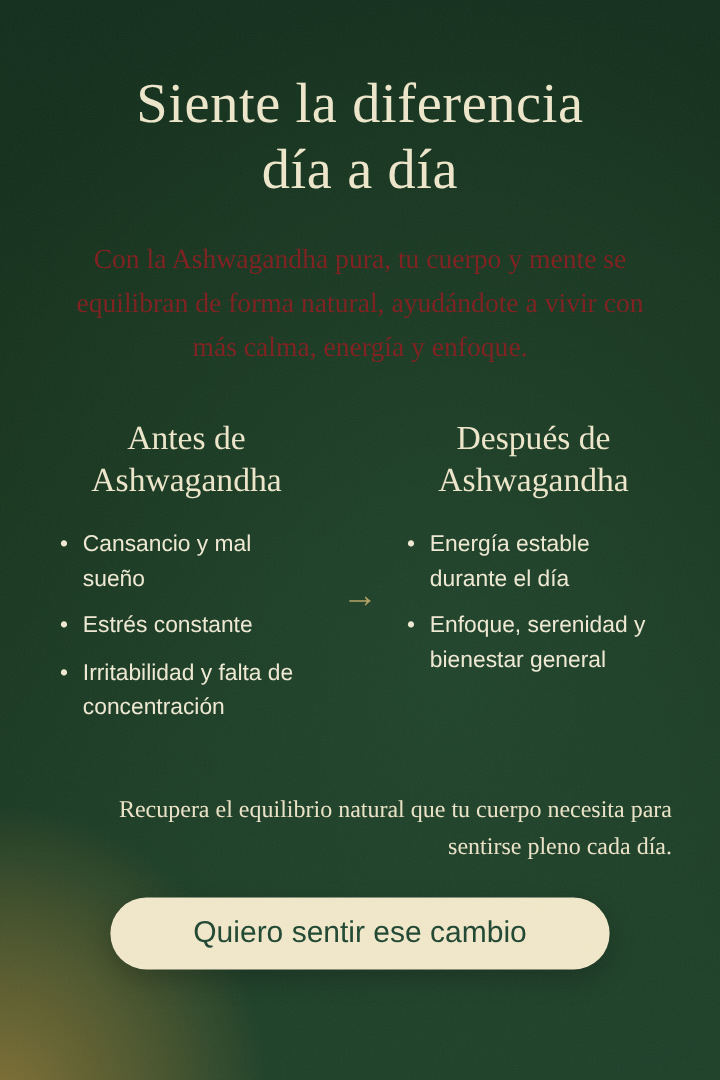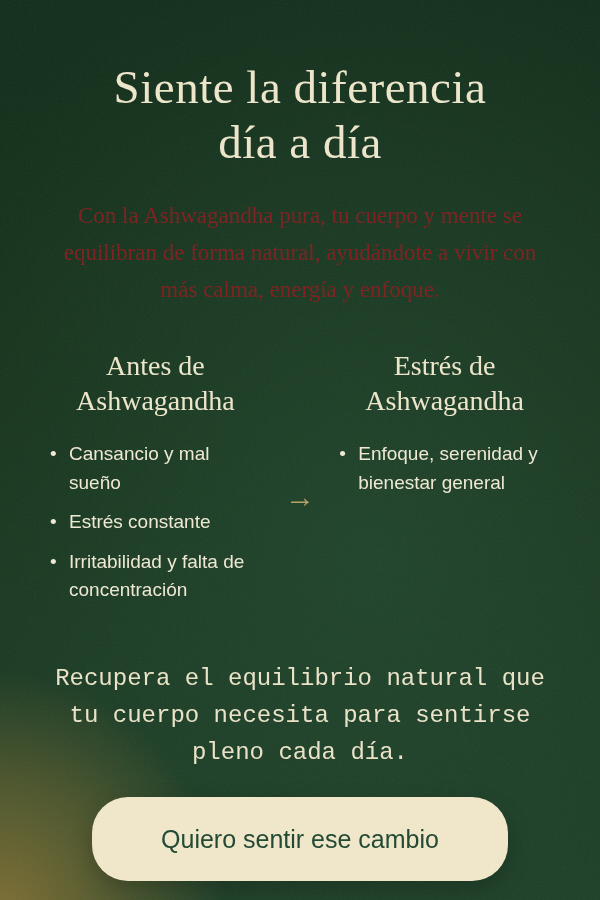--- a/index.html
+++ b/index.html
@@ -94,36 +94,36 @@
     margin-bottom: 11px;
   }
   ul.benefits li::before {
     content: "•";
     position: absolute;
     left: 2px;
     top: 0;
     color: #f0ead4;
   }
   .closing {
-    font-family: Liberation Mono, monospace;
-    font-size: 24px;
+    font-family: Liberation Serif, serif;
+    font-size: 20px;
     line-height: 1.55;
-    text-align: center;
+    text-align: right;
     margin: 44px auto 0 auto;
     max-width: 520px;
     color: #ece4c8;
   }
   .cta-wrap {
     display: flex;
     justify-content: center;
     margin-top: 26px;
   }
   .cta-button {
     width: 416px;
-    height: 84px;
+    height: 60px;
     border: none;
     border-radius: 36px;
     background: #f2e8ca;
     color: #1e4630;
     font-family: "Liberation Sans", sans-serif;
     font-size: 25px;
     cursor: pointer;
     box-shadow: 0 8px 22px rgba(0,0,0,0.22);
   }
 </style>
@@ -160,24 +160,25 @@
           <li><span>Irritabilidad y falta de concentración</span></li>
         </ul>
     </div>
 
     <div class="arrow-cell">
       <span class="arrow-glyph">→</span>
     </div>
 
     <div class="col">
       <h2 class="col-heading">
-        <span>Estrés de</span><br>
+        <span>Después de</span><br>
         <span>Ashwagandha</span>
       </h2>
       <ul class="benefits">
+          <li><span>Energía estable durante el día</span></li>
           <li><span>Enfoque, serenidad y bienestar general</span></li>
         </ul>
     </div>
 
   </div>
 
   <p class="closing">Recupera el equilibrio natural que tu cuerpo necesita para sentirse pleno cada día.</p>
 
   <div class="cta-wrap">
     <button class="cta-button">Quiero sentir ese cambio</button>

